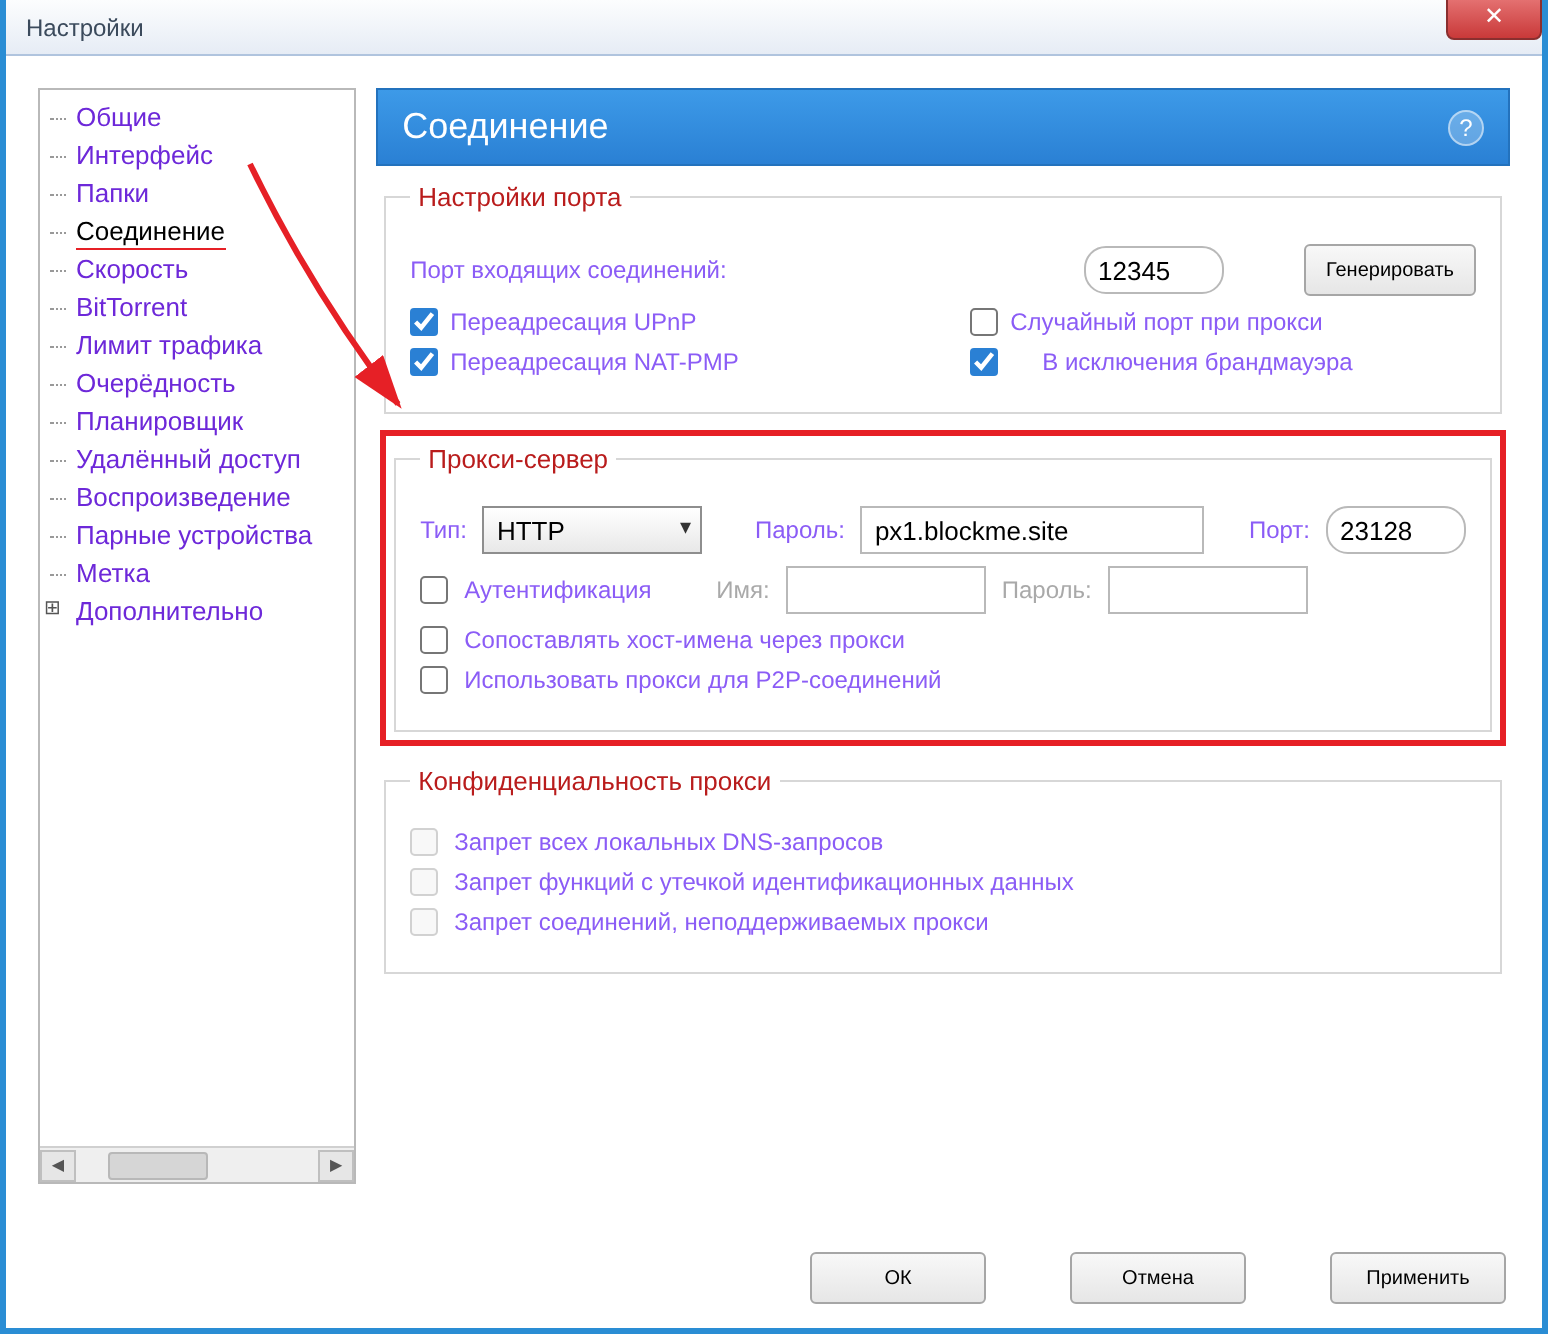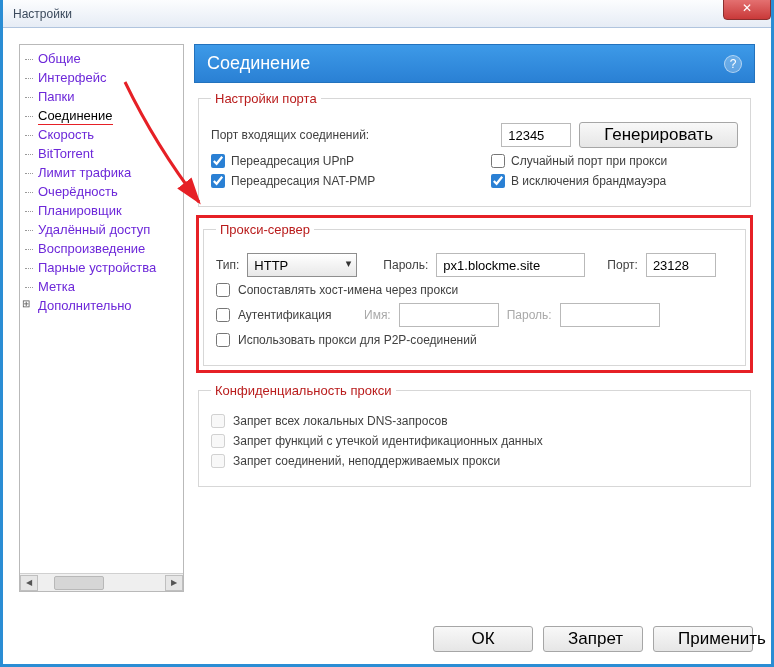--- a/index.html
+++ b/index.html
@@ -19,35 +19,35 @@
     .tree-hscroll { height: 18px; border-top: 1px solid #d0d0d0; display: flex; align-items: center; background: #f0f0f0; }
     .ts-btn { width: 18px; height: 16px; background: #e6e6e6; border: 1px solid #bfbfbf; display: flex; align-items: center; justify-content: center; font-size: 8px; color: #555; }
     .ts-track { flex: 1; height: 16px; background: #efefef; position: relative; }
     .ts-thumb { position: absolute; left: 16px; top: 1px; height: 14px; width: 50px; background: #d6d6d6; border: 1px solid #b8b8b8; border-radius: 2px; }
     .main { flex: 1; display: flex; flex-direction: column; position: relative; }
     .header { background: linear-gradient(#3d9ae8,#2a80d4); color: #fff; font-size: 18px; font-weight: 500; padding: 8px 12px; border: 1px solid #2372bd; display: flex; align-items: center; justify-content: space-between; }
     .help-ic { width: 18px; height: 18px; border-radius: 50%; background: rgba(255,255,255,.25); border: 1px solid rgba(255,255,255,.5); color: #fff; font-size: 12px; display: flex; align-items: center; justify-content: center; }
     fieldset { border: 1px solid #d7d7d7; margin: 8px 4px 6px 4px; padding: 10px 12px 12px 12px; }
     legend { color: #b91c1c; padding: 0 4px; font-size: 13px; }
     .row { display: flex; align-items: center; gap: 8px; margin: 6px 0; }
-    .lbl { color: #404040; }
+    .lbl { color: #8b5cf6; }
     .lbl.dis { color: #a9a9a9; }
     input[type=text].inp { height: 24px; padding: 2px 6px; border: 1px solid #b9b9b9; background: #fff; font-size: 13px; }
     input[type=text].inp:disabled { background: #fff; color: #888; }
-    .inp.port { width: 70px; }
-    .btn { height: 26px; padding: 0 24px; background: linear-gradient(#f8f8f8,#e6e6e6); border: 1px solid #a6a6a6; border-radius: 3px; font-size: 17px; cursor: default; }
+    .inp.port { width: 70px; border-radius: 11px; }
+    .btn { height: 26px; padding: 0 10px; background: linear-gradient(#f8f8f8,#e6e6e6); border: 1px solid #a6a6a6; border-radius: 3px; font-size: 10px; cursor: default; margin-left: 32px; }
     .cb { width: 14px; height: 14px; accent-color: #2a80d4; }
     .cb:disabled { accent-color: #ccc; }
     .select-wrap { position: relative; display: inline-block; }
     .select-wrap select { appearance: none; -webkit-appearance: none; height: 24px; width: 110px; padding: 2px 22px 2px 6px; border: 1px solid #8e8e8e; background: linear-gradient(#fff,#e8e8e8); font-size: 13px; }
     .select-wrap::after { content: "▾"; position: absolute; right: 6px; top: 4px; font-size: 11px; pointer-events: none; color: #333; }
     .redbox { border: 3px solid #e62026; padding: 2px; margin: 2px 2px 2px 2px; }
     .arrow-svg { position: absolute; top: 76px; left: 118px; pointer-events: none; z-index: 5; }
     .footer { position: absolute; bottom: 12px; right: 18px; display: flex; gap: 10px; }
-    .footer .btn { width: 100px; }
+    .footer .btn { width: 88px; }
     .content-clip { overflow: hidden; white-space: nowrap; }
   </style>
 </head>
 <body>
 
 <div class="window">
   <div class="titlebar">
     <span class="t">Настройки</span>
     <div class="close">✕</div>
   </div>
@@ -110,53 +110,53 @@
           <label style="display:flex;align-items:center;gap:6px">
             <input type="checkbox" class="cb" style="">
             <span class="lbl">Случайный порт при прокси</span>
           </label>
         </div>
         <div class="row" style="gap:40px">
           <label style="display:flex;align-items:center;gap:6px;width:240px">
             <input type="checkbox" class="cb" checked="" style="">
             <span class="lbl">Переадресация NAT-PMP</span>
           </label>
-          <label style="display:flex;align-items:center;gap:6px">
+          <label style="display:flex;align-items:center;gap:22px">
             <input type="checkbox" class="cb" checked="" style="">
             <span class="lbl">В исключения брандмауэра</span>
           </label>
         </div>
       </fieldset>
 
       <div class="redbox">
         <fieldset style="margin:2px;border:1px solid #d7d7d7">
           <legend>Прокси-сервер</legend>
           <div class="row">
             <span class="lbl">Тип:</span>
             <span class="select-wrap">
               <select><option>HTTP</option></select>
             </span>
             <span style="width:10px"></span>
             <span class="lbl">Пароль:</span>
-            <input type="text" class="inp" style="width: 149px;" value="px1.blockme.site">
+            <input type="text" class="inp" style="width: 172px;" value="px1.blockme.site">
             <span style="width:6px"></span>
             <span class="lbl">Порт:</span>
             <input type="text" class="inp port" value="23128" style="">
-          </div>
-          <div class="row">
-            <input type="checkbox" class="cb" style="">
-            <span class="lbl">Сопоставлять хост-имена через прокси</span>
           </div>
           <div class="row">
             <input type="checkbox" class="cb" style="">
             <span class="lbl" style="width:118px">Аутентификация</span>
             <span class="lbl dis">Имя:</span>
             <input type="text" class="inp" style="width: 100px;" disabled="" value="">
             <span class="lbl dis">Пароль:</span>
             <input type="text" class="inp" style="width: 100px;" disabled="" value="">
+          </div>
+          <div class="row">
+            <input type="checkbox" class="cb" style="">
+            <span class="lbl">Сопоставлять хост-имена через прокси</span>
           </div>
           <div class="row">
             <input type="checkbox" class="cb" style="">
             <span class="lbl">Использовать прокси для P2P-соединений</span>
           </div>
         </fieldset>
       </div>
 
       <fieldset>
         <legend>Конфиденциальность прокси</legend>
@@ -171,16 +171,16 @@
         <div class="row">
           <input type="checkbox" class="cb" disabled="" style="">
           <span class="lbl">Запрет соединений, неподдерживаемых прокси</span>
         </div>
       </fieldset>
     </div>
   </div>
 
   <div class="footer">
     <button class="btn">ОК</button>
-    <button class="btn">Запрет</button>
+    <button class="btn">Отмена</button>
     <button class="btn">Применить</button>
   </div>
 </div>
 
 </body></html>

